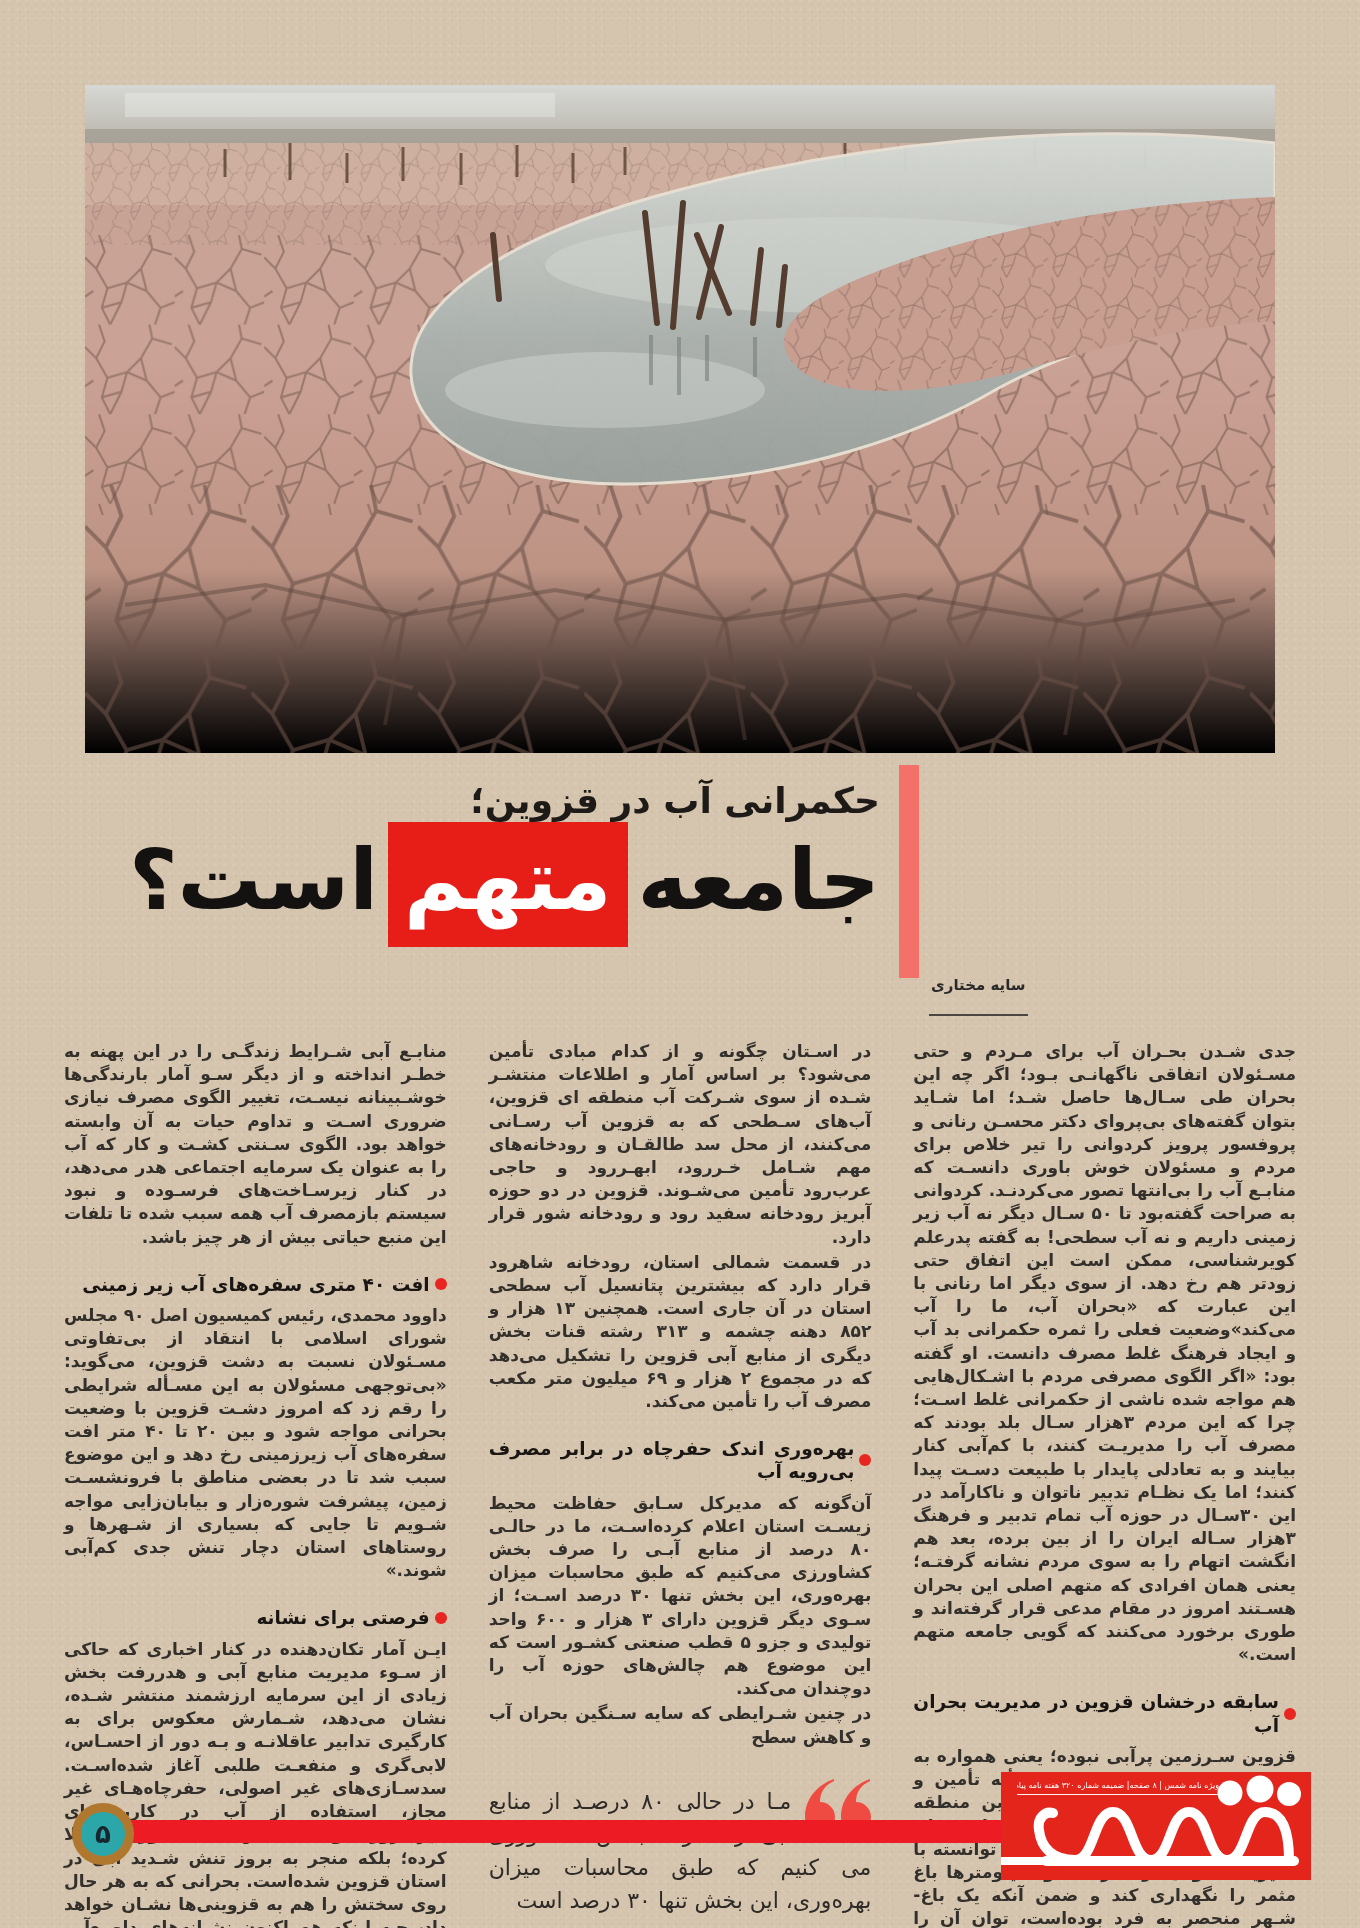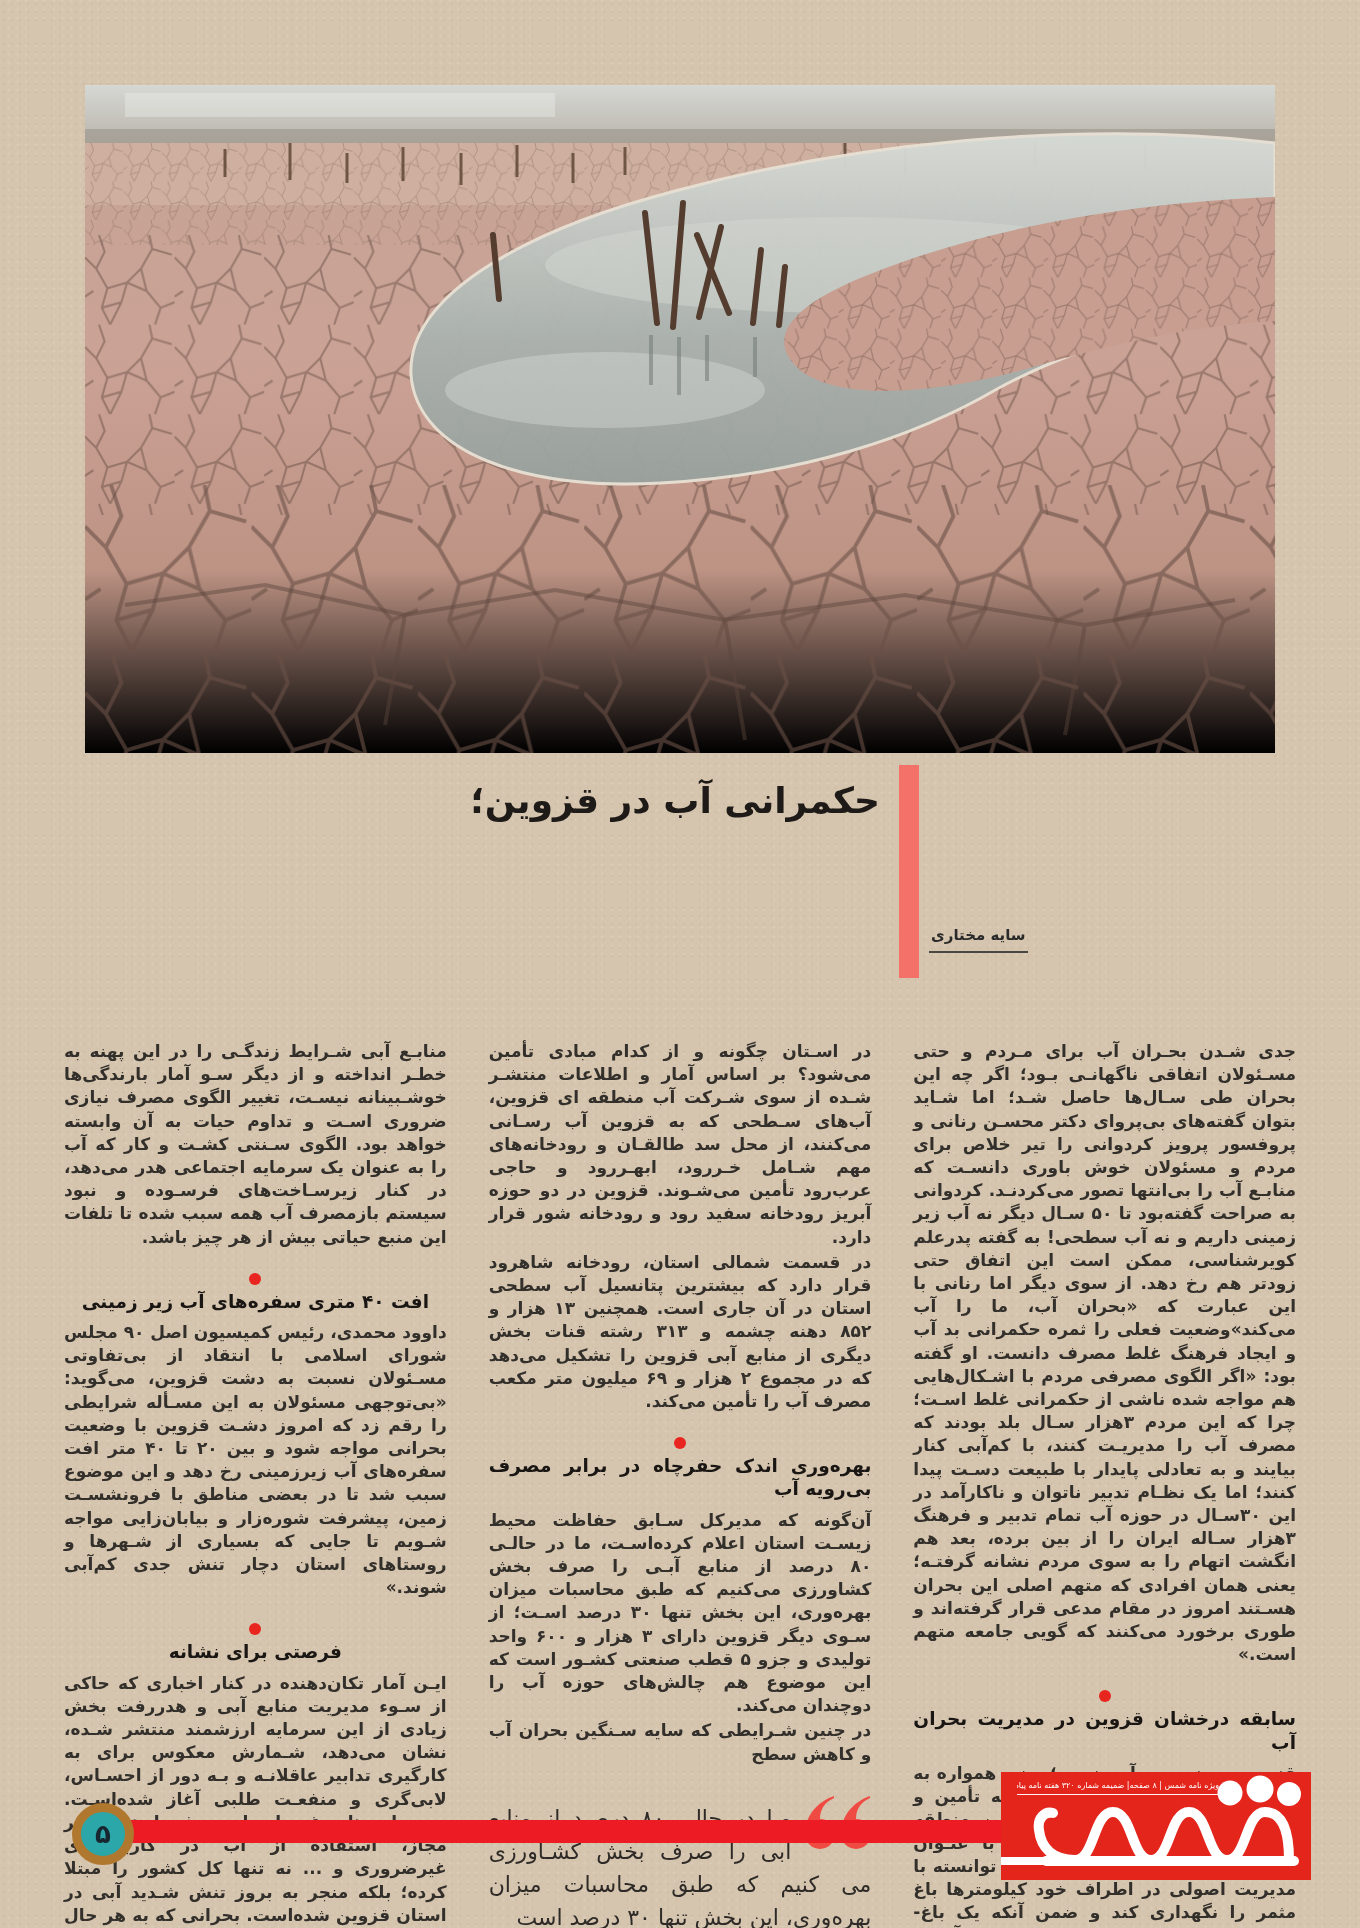--- a/index.html
+++ b/index.html
@@ -16,29 +16,29 @@
     color:#2c2825;
   }
   
   .photo{position:absolute;left:85px;top:85px;width:1190px;height:668px;overflow:hidden;background:#c3a294;}
   .photo svg{display:block;width:100%;height:100%;}
   
   .accent-bar{position:absolute;left:899px;top:765px;width:20px;height:213px;background:#f37168;}
   .kicker{position:absolute;right:480px;top:780px;font-size:36px;font-weight:bold;color:#1e1a17;white-space:nowrap;}
   .headline{position:absolute;right:480px;top:822px;font-size:84px;line-height:1.35;font-weight:bold;color:#141210;white-space:nowrap;}
   .headline .hl{display:inline-block;background:#e71d17;color:#ffffff;padding:2px 16px 10px 16px;margin:0 10px;}
-  .byline{position:absolute;left:929px;top:926px;font-size:15px;font-weight:bold;color:#2a2a2a;border-bottom:2px solid #4a4642;padding:0 2px 7px 2px;white-space:nowrap;}
+  .byline{position:absolute;left:929px;top:976px;font-size:15px;font-weight:bold;color:#2a2a2a;border-bottom:2px solid #4a4642;padding:0 2px 20px 2px;white-space:nowrap;}
   
   .columns{
     position:absolute;left:64px;top:1040px;width:1232px;height:760px;
     display:grid;grid-template-columns:repeat(3,1fr);column-gap:42px;direction:rtl;
   }
   .col{font-size:17px;line-height:23.2px;text-align:justify;color:#33302c;}
   .col p{margin:0 0 2px 0;font-weight:bold;}
-  .section-heading{display:flex;align-items:center;gap:5px;font-size:18.5px;font-weight:bold;color:#191613;margin:24px 0 8px 0;flex-direction:column;}
+  .section-heading{display:flex;align-items:center;gap:5px;font-size:18.5px;font-weight:bold;color:#191613;margin:24px 0 8px 0;}
   .bullet{width:12px;height:12px;border-radius:50%;background:#e8251f;flex:0 0 auto;}
   
   .pullquote{position:relative;margin-top:36px;font-size:22px;line-height:33px;font-weight:normal;color:#2d2a27;text-align:justify;}
   .pullquote .qmark{float:right;width:66px;height:56px;margin:-6px 0 4px 14px;}
   
   .footer-rule{position:absolute;left:104px;top:1820px;width:898px;height:23px;background:#ed1c24;}
   .page-badge{
     position:absolute;left:72px;top:1803px;width:62px;height:62px;border-radius:50%;
     background:#2ba7a9;border:9px solid #b0772f;box-sizing:border-box;z-index:2;
     display:flex;align-items:center;justify-content:center;
@@ -140,20 +140,21 @@
         <path d="M566,250 V300"></path>
           <path d="M594,252 V310"></path>
           <path d="M622,250 V296"></path>
           <path d="M670,252 V292"></path>
       </g>
     </svg>
   </div>
 
   <div class="accent-bar"></div>
   <div class="kicker">حکمرانی آب در قزوین؛</div>
+  <div class="headline"><span>جامعه</span><span class="hl">متهم</span><span>است؟</span></div>
   <div class="byline">سایه مختاری</div>
 
   <div class="columns">
 
     <div class="col">
       <p>جدی شـدن بحـران آب برای مـردم و حتی مسـئولان اتفاقی ناگهانـی بـود؛ اگر چه این بحران طی سـال‌ها حاصل شـد؛ اما شـاید بتوان گفته‌های بی‌پروای دکتر محسـن رنانی و پروفسور پرویز کردوانی را تیر خلاص برای مردم و مسئولان خوش باوری دانسـت که منابـع آب را بی‌انتها تصور می‌کردنـد. کردوانی به صراحت گفته‌بود تا ۵۰ سـال دیگر نه آب زیر زمینی داریم و نه آب سطحی! به گفته پدرعلم کویرشناسی، ممکن است این اتفاق حتی زودتر هم رخ دهد. از سوی دیگر اما رنانی با این عبارت که «بحران آب، ما را آب می‌کند»وضعیت فعلی را ثمره حکمرانی بد آب و ایجاد فرهنگ غلط مصرف دانست. او گفته بود: «اگر الگوی مصرفی مردم با اشـکال‌هایی هم مواجه شده ناشی از حکمرانی غلط اسـت؛ چرا که این مردم ۳هزار سـال بلد بودند که مصرف آب را مدیریـت کنند، با کم‌آبی کنار بیایند و به تعادلی پایدار با طبیعت دسـت پیدا کنند؛ اما یک نظـام تدبیر ناتوان و ناکارآمد در این ۳۰سـال در حوزه آب تمام تدبیر و فرهنگ ۳هزار سـاله ایران را از بین برده، بعد هم انگشت اتهام را به سوی مردم نشانه گرفتـه؛ یعنی همان افرادی که متهم اصلی این بحران هسـتند امروز در مقام مدعی قرار گرفته‌اند و طوری برخورد می‌کنند که گویی جامعه متهم است.»</p>
       <div class="section-heading">
         <span class="bullet"></span>
         <span>سابقه درخشان قزوین در مدیریت بحران آب</span>
       </div>

